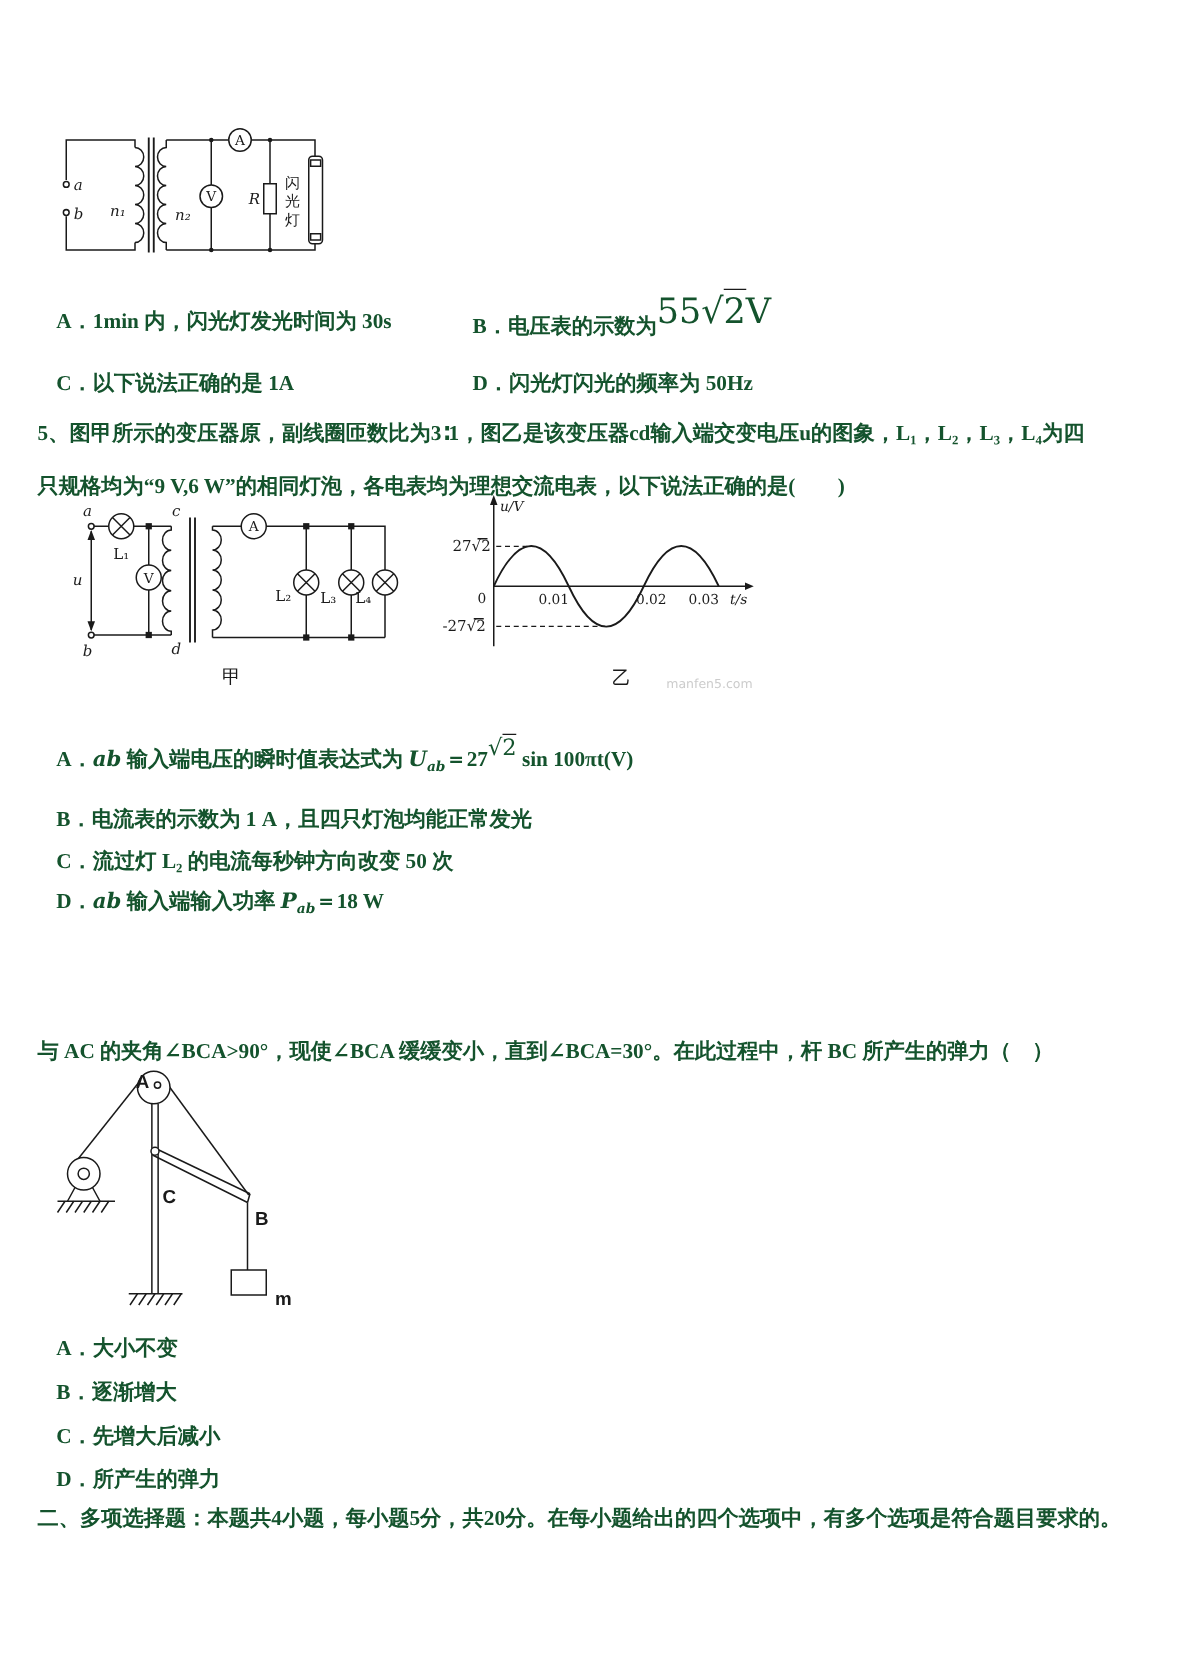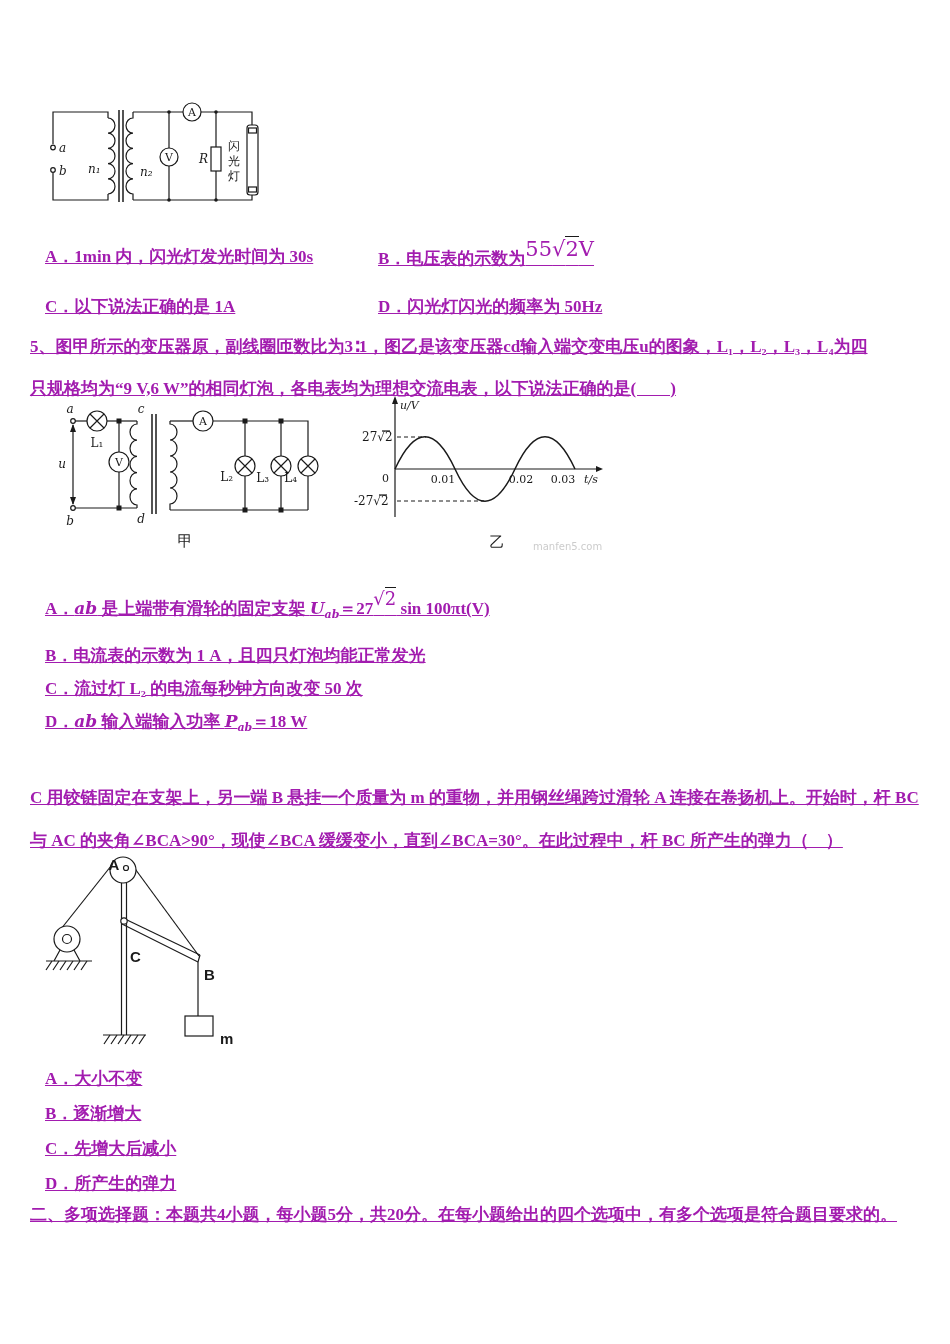--- a/index.html
+++ b/index.html
@@ -1,21 +1,21 @@
 <!DOCTYPE html>
 <html><head>
 <meta charset="utf-8">
 <style>
   html,body{margin:0;padding:0;background:#fff;}
   .page{position:relative;width:950px;height:1344px;background:#ffffff;overflow:hidden;
         font-family:"Liberation Serif","DejaVu Serif",serif;color:#1a1a1a;}
-  .t{position:absolute;white-space:nowrap;font-weight:bold;font-size:17px;line-height:22px;color:#a21caf;text-decoration:underline;}
+  .t{position:absolute;white-space:nowrap;font-weight:bold;font-size:17px;line-height:22px;color:#14532d;}
   .it{font-style:italic;font-family:"DejaVu Serif",serif;}
   .sub{font-size:11px;font-style:italic;vertical-align:-4px;font-family:"DejaVu Serif",serif;}
-  .bigf{font-family:"DejaVu Serif",serif;font-weight:normal;font-size:21px;position:relative;top:-8px;}
+  .bigf{font-family:"DejaVu Serif",serif;font-weight:normal;font-size:28px;position:relative;top:-8px;}
   .raised{font-family:"DejaVu Serif",serif;font-weight:normal;font-size:18px;position:relative;top:-9px;}
   .radN{border-top:1.5px solid #1a1a1a;}
   svg{position:absolute;overflow:visible;}
   svg .wire{stroke:#1a1a1a;fill:none;stroke-width:1.2px;}
   svg .thick{stroke:#1a1a1a;fill:none;stroke-width:1.5px;}
   svg .dash{stroke:#1a1a1a;fill:none;stroke-width:1px;stroke-dasharray:4 3;}
   svg .dot{fill:#1a1a1a;stroke:none;}
   svg .open{fill:#ffffff;stroke:#1a1a1a;stroke-width:1.2px;}
   svg text{fill:#1a1a1a;stroke:none;font-family:"DejaVu Serif","Liberation Serif",serif;font-size:12px;}
   svg .lbl-it{font-style:italic;}
@@ -137,26 +137,25 @@
     <text x="443" y="483" text-anchor="middle" style="font-size:11px">0.01</text>
     <text x="521" y="483" text-anchor="middle" style="font-size:11px">0.02</text>
     <text x="563" y="483" text-anchor="middle" style="font-size:11px">0.03</text>
     <text class="lbl-it" x="584" y="483" style="font-size:11px">t/s</text>
     <text x="354" y="505">-27√2</text>
     <line class="wire" x1="379" y1="495" x2="387" y2="495"></line>
     <text class="cap" x="497" y="547" text-anchor="middle">乙</text>
     <text class="wm" x="533" y="550">manfen5.com</text>
   </svg>
 
-  <div class="t" style="left:45px;top:597px"><span>A．</span><span class="it">ab</span><span> 是上端带有滑轮的固定支架 </span><span class="it">U</span><span class="sub">ab</span><span>＝27</span><span class="raised"><span>√</span><span class="radN">2</span></span><span> sin 100πt(V)</span></div>
+  <div class="t" style="left:45px;top:597px"><span>A．</span><span class="it">ab</span><span> 输入端电压的瞬时值表达式为 </span><span class="it">U</span><span class="sub">ab</span><span>＝27</span><span class="raised"><span>√</span><span class="radN">2</span></span><span> sin 100πt(V)</span></div>
   <div class="t" style="left:45px;top:645px">B．电流表的示数为 1 A，且四只灯泡均能正常发光</div>
   <div class="t" style="left:45px;top:678px">C．流过灯 L₂ 的电流每秒钟方向改变 50 次</div>
   <div class="t" style="left:45px;top:710px"><span>D．</span><span class="it">ab</span><span> 输入端输入功率 </span><span class="it">P</span><span class="sub">ab</span><span>＝18 W</span></div>
 
-  <div class="t" style="left:30px;top:787px">C 用铰链固定在支架上，另一端 B 悬挂一个质量为 m 的重物，并用钢丝绳跨过滑轮 A 连接在卷扬机上。开始时，杆 BC</div>
   <div class="t" style="left:30px;top:830px">与 AC 的夹角∠BCA&gt;90°，现使∠BCA 缓缓变小，直到∠BCA=30°。在此过程中，杆 BC 所产生的弹力（　）</div>
 
   <svg style="left:40px;top:852px" width="200" height="200" viewBox="40 852 200 200">
     <line class="wire" x1="121.5" y1="883" x2="121.5" y2="1035"></line>
     <line class="wire" x1="126.5" y1="883" x2="126.5" y2="1035"></line>
     <line class="wire" x1="61" y1="929" x2="111" y2="866"></line>
     <line class="wire" x1="133" y1="866" x2="199" y2="956"></line>
     <circle class="open" cx="123" cy="870" r="13"></circle>
     <circle class="open" cx="126" cy="868" r="2.5"></circle>
     <text class="boldlbl" x="114" y="870" text-anchor="middle">A</text>

